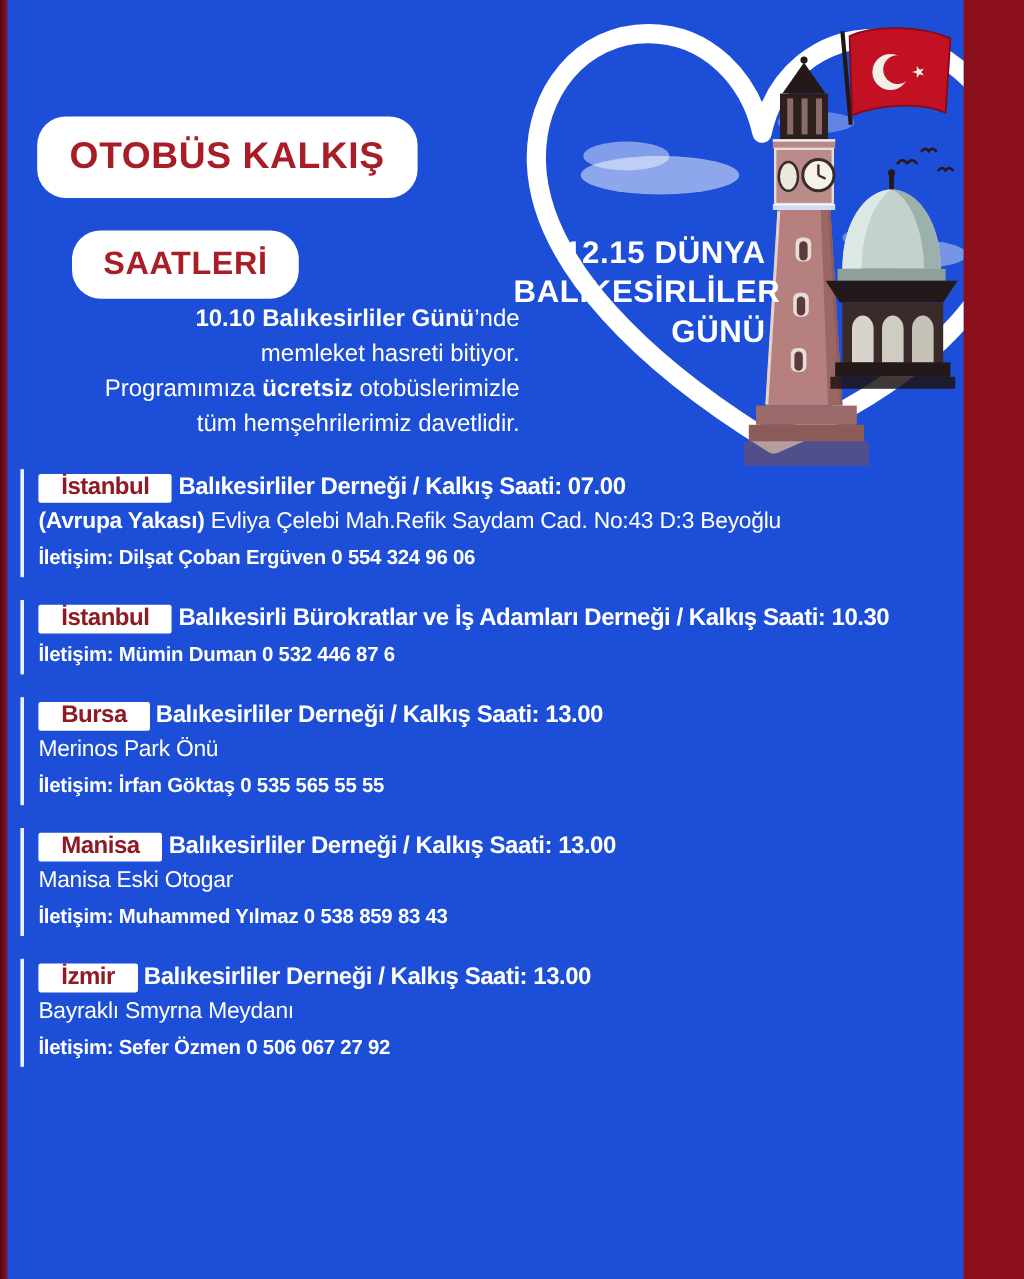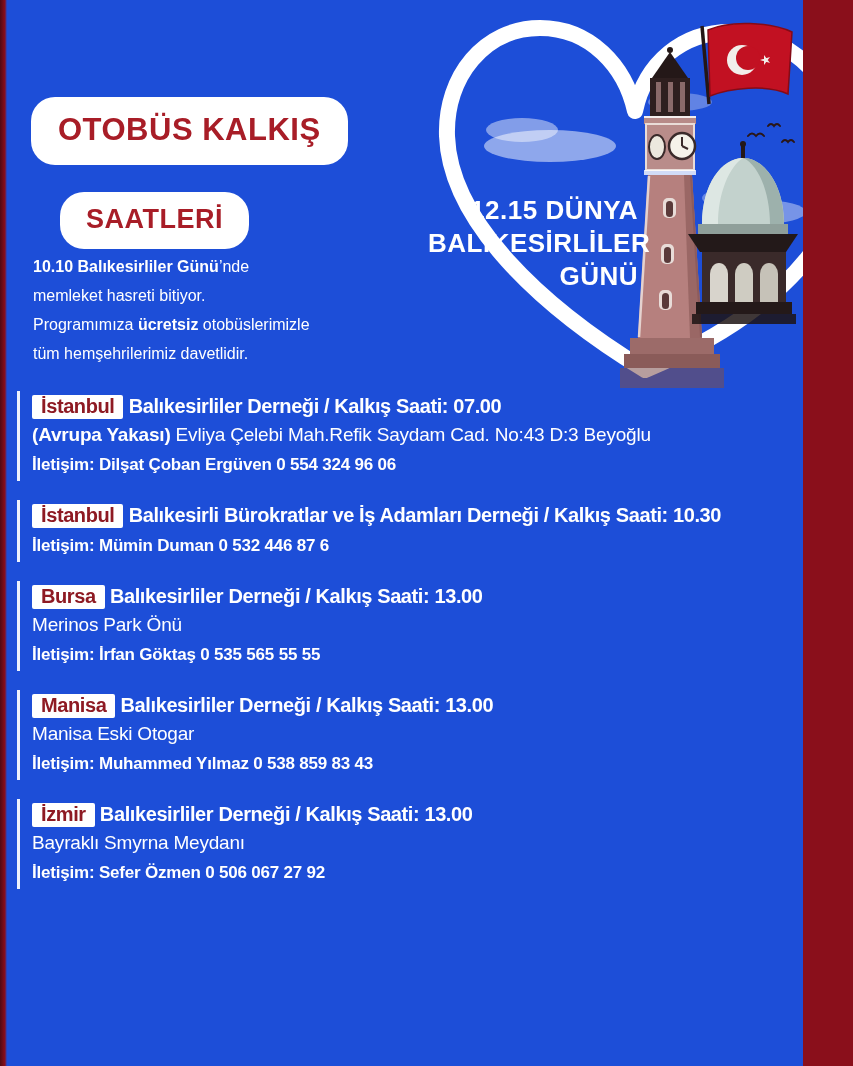--- a/index.html
+++ b/index.html
@@ -9,35 +9,35 @@
   .edge-left{position:absolute;left:0;top:0;width:7px;height:1066px;
              background:linear-gradient(to right,#4f0a13,#8a0f1b 70%,rgba(138,15,27,0));}
 
   
   .pill{position:absolute;background:#ffffff;border-radius:24px;color:#a81d27;
         font-weight:800;white-space:nowrap;}
   .pill1{left:31px;top:97px;padding:15px 27px 17px;font-size:31px;letter-spacing:.5px;}
   .pill2{left:31px;top:192px;padding:12px 26px 14px;font-size:27px;letter-spacing:.5px;margin-left:29px;}
 
   
-  .intro{position:absolute;left:33px;top:252px;width:400px;font-size:16px;line-height:29px;font-weight:400;}
+  .intro{position:absolute;left:33px;top:252px;width:400px;font-size:20px;line-height:29px;font-weight:400;text-align:right;}
   .intro p{margin:0;}
   .intro b{font-weight:800;}
 
   
   .hero-svg{position:absolute;left:430px;top:6px;width:423px;height:392px;}
   .event-title{position:absolute;left:428px;top:194px;width:210px;text-align:right;
                font-size:26px;font-weight:800;line-height:33px;letter-spacing:.5px;z-index:5;}
   .event-title div{white-space:nowrap;}
 
   
   .entries{position:absolute;left:17px;top:391px;width:832px;}
   .entry{border-left:3px solid rgba(255,255,255,.92);padding:2px 0 2px 12px;margin-bottom:19px;}
   .entry .l1{margin:0 0 3px;font-size:20px;font-weight:700;letter-spacing:-.4px;line-height:27px;white-space:nowrap;}
-  .chip{background:#fff;color:#8e1a23;padding:0 9px 2px;border-radius:2px;}
+  .chip{background:#fff;color:#8e1a23;padding:0 19px 2px;border-radius:2px;}
   .entry .loc{margin:0 0 4px;font-size:19px;font-weight:400;line-height:24px;letter-spacing:-.2px;white-space:nowrap;}
   .entry .loc b{font-weight:800;}
   .entry .contact{margin:0;font-size:17px;font-weight:700;line-height:28px;letter-spacing:-.2px;white-space:nowrap;}
 
   
   .footer{position:absolute;left:0;top:936px;width:853px;height:110px;}
 </style>
 </head>
 <body>
 

